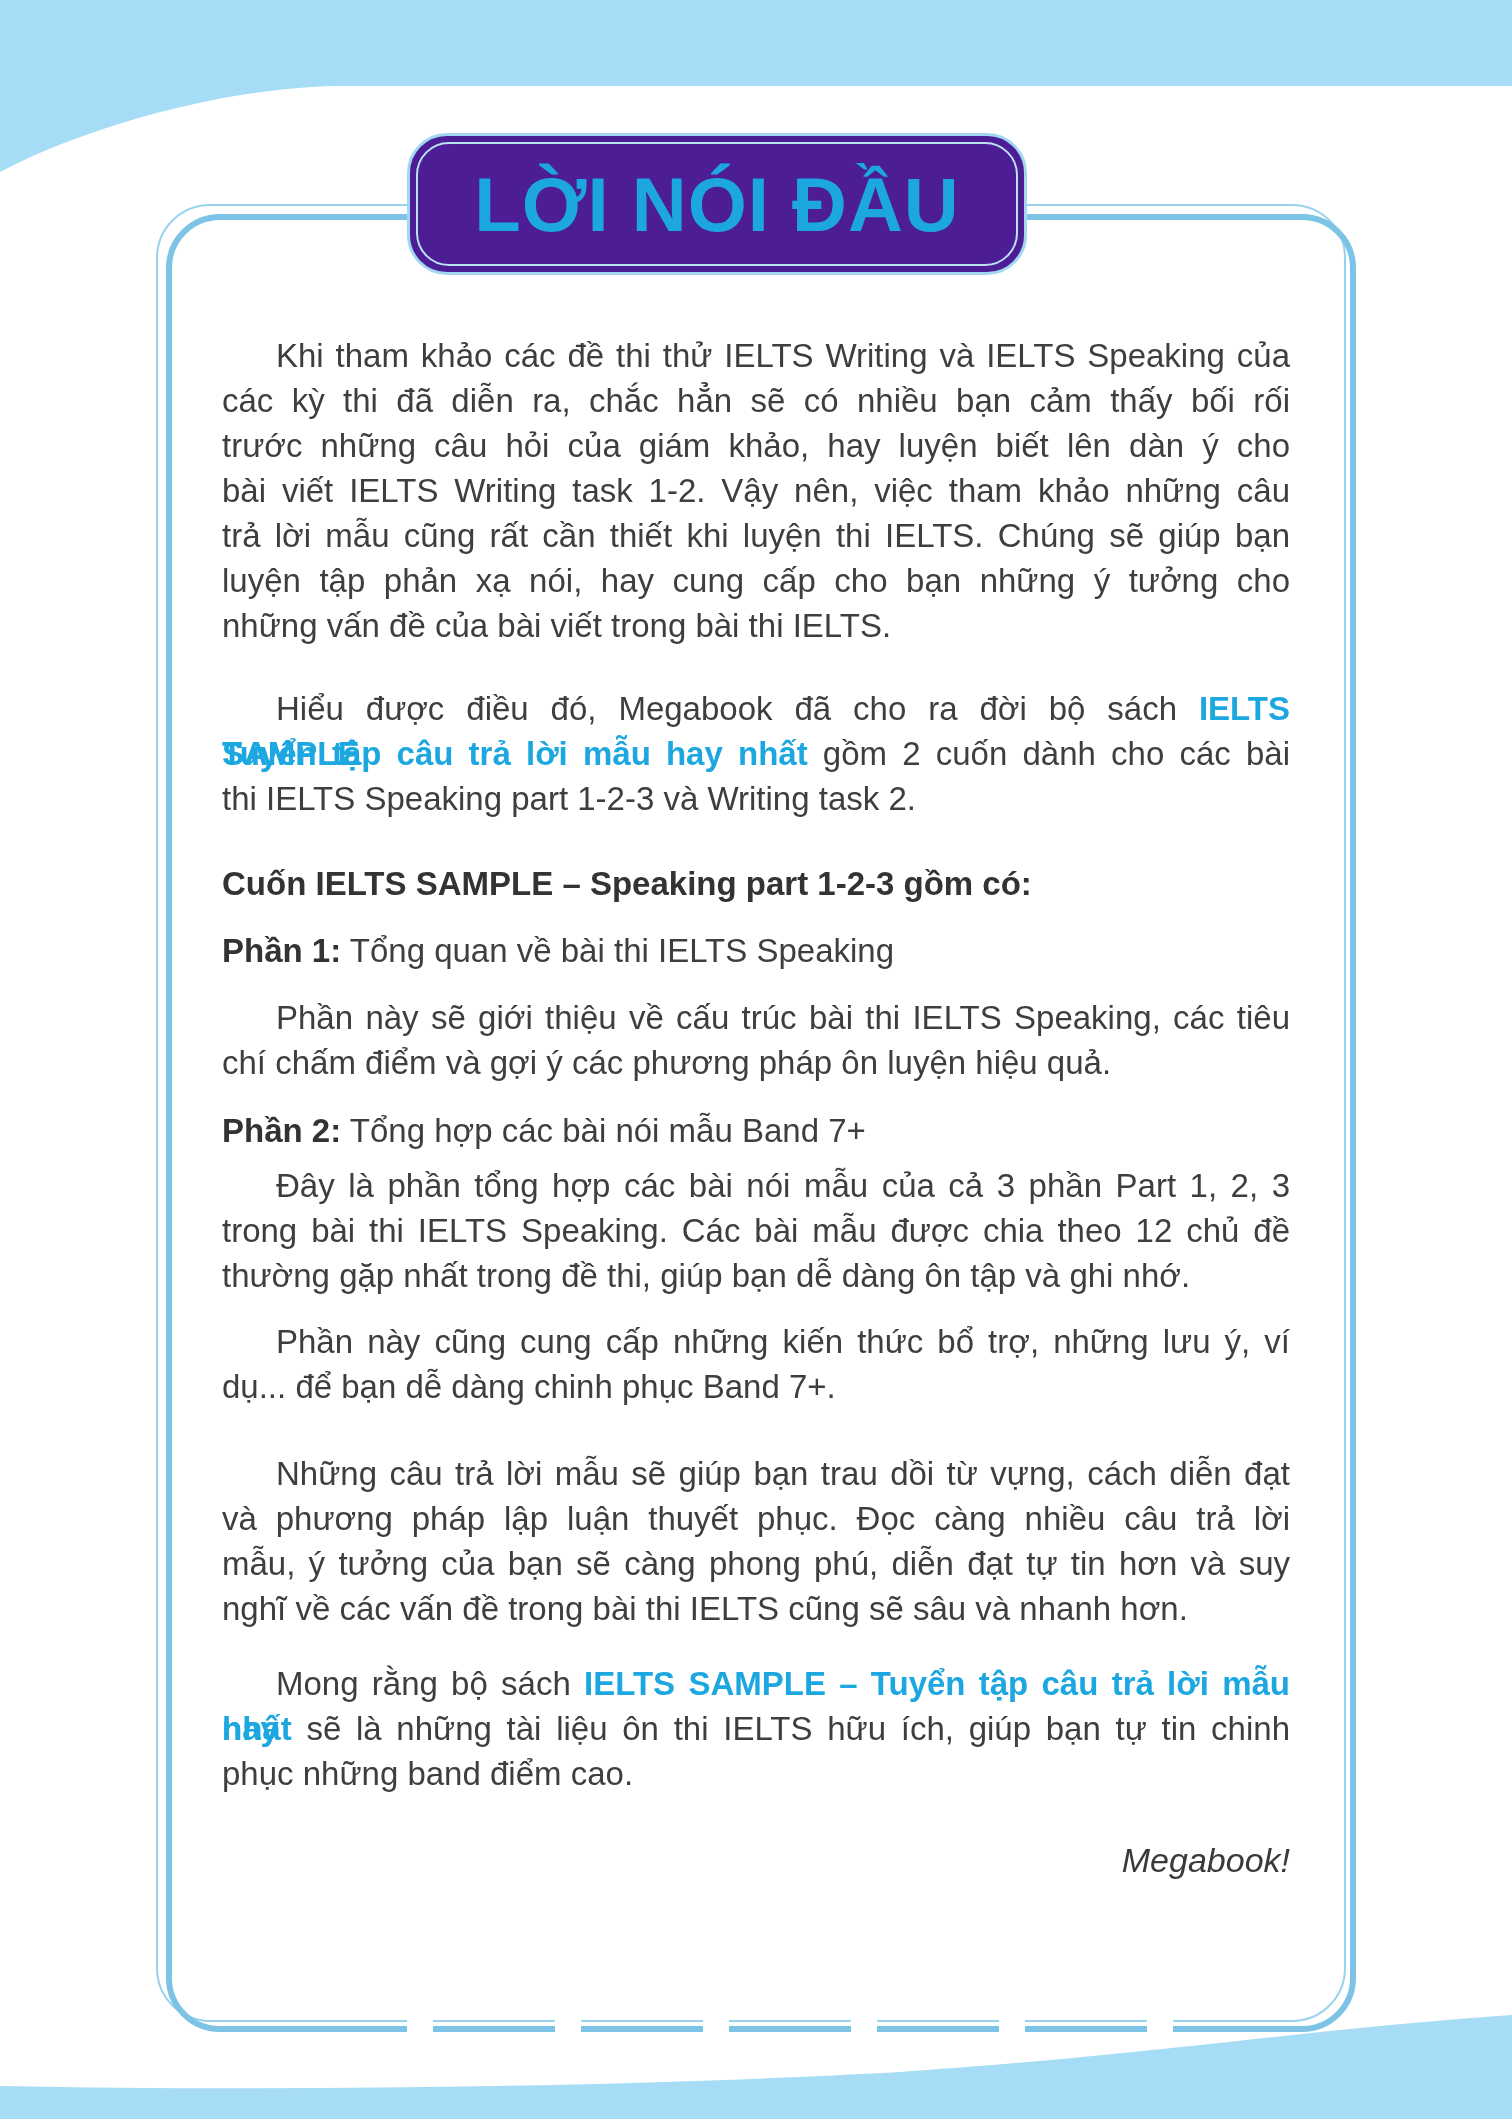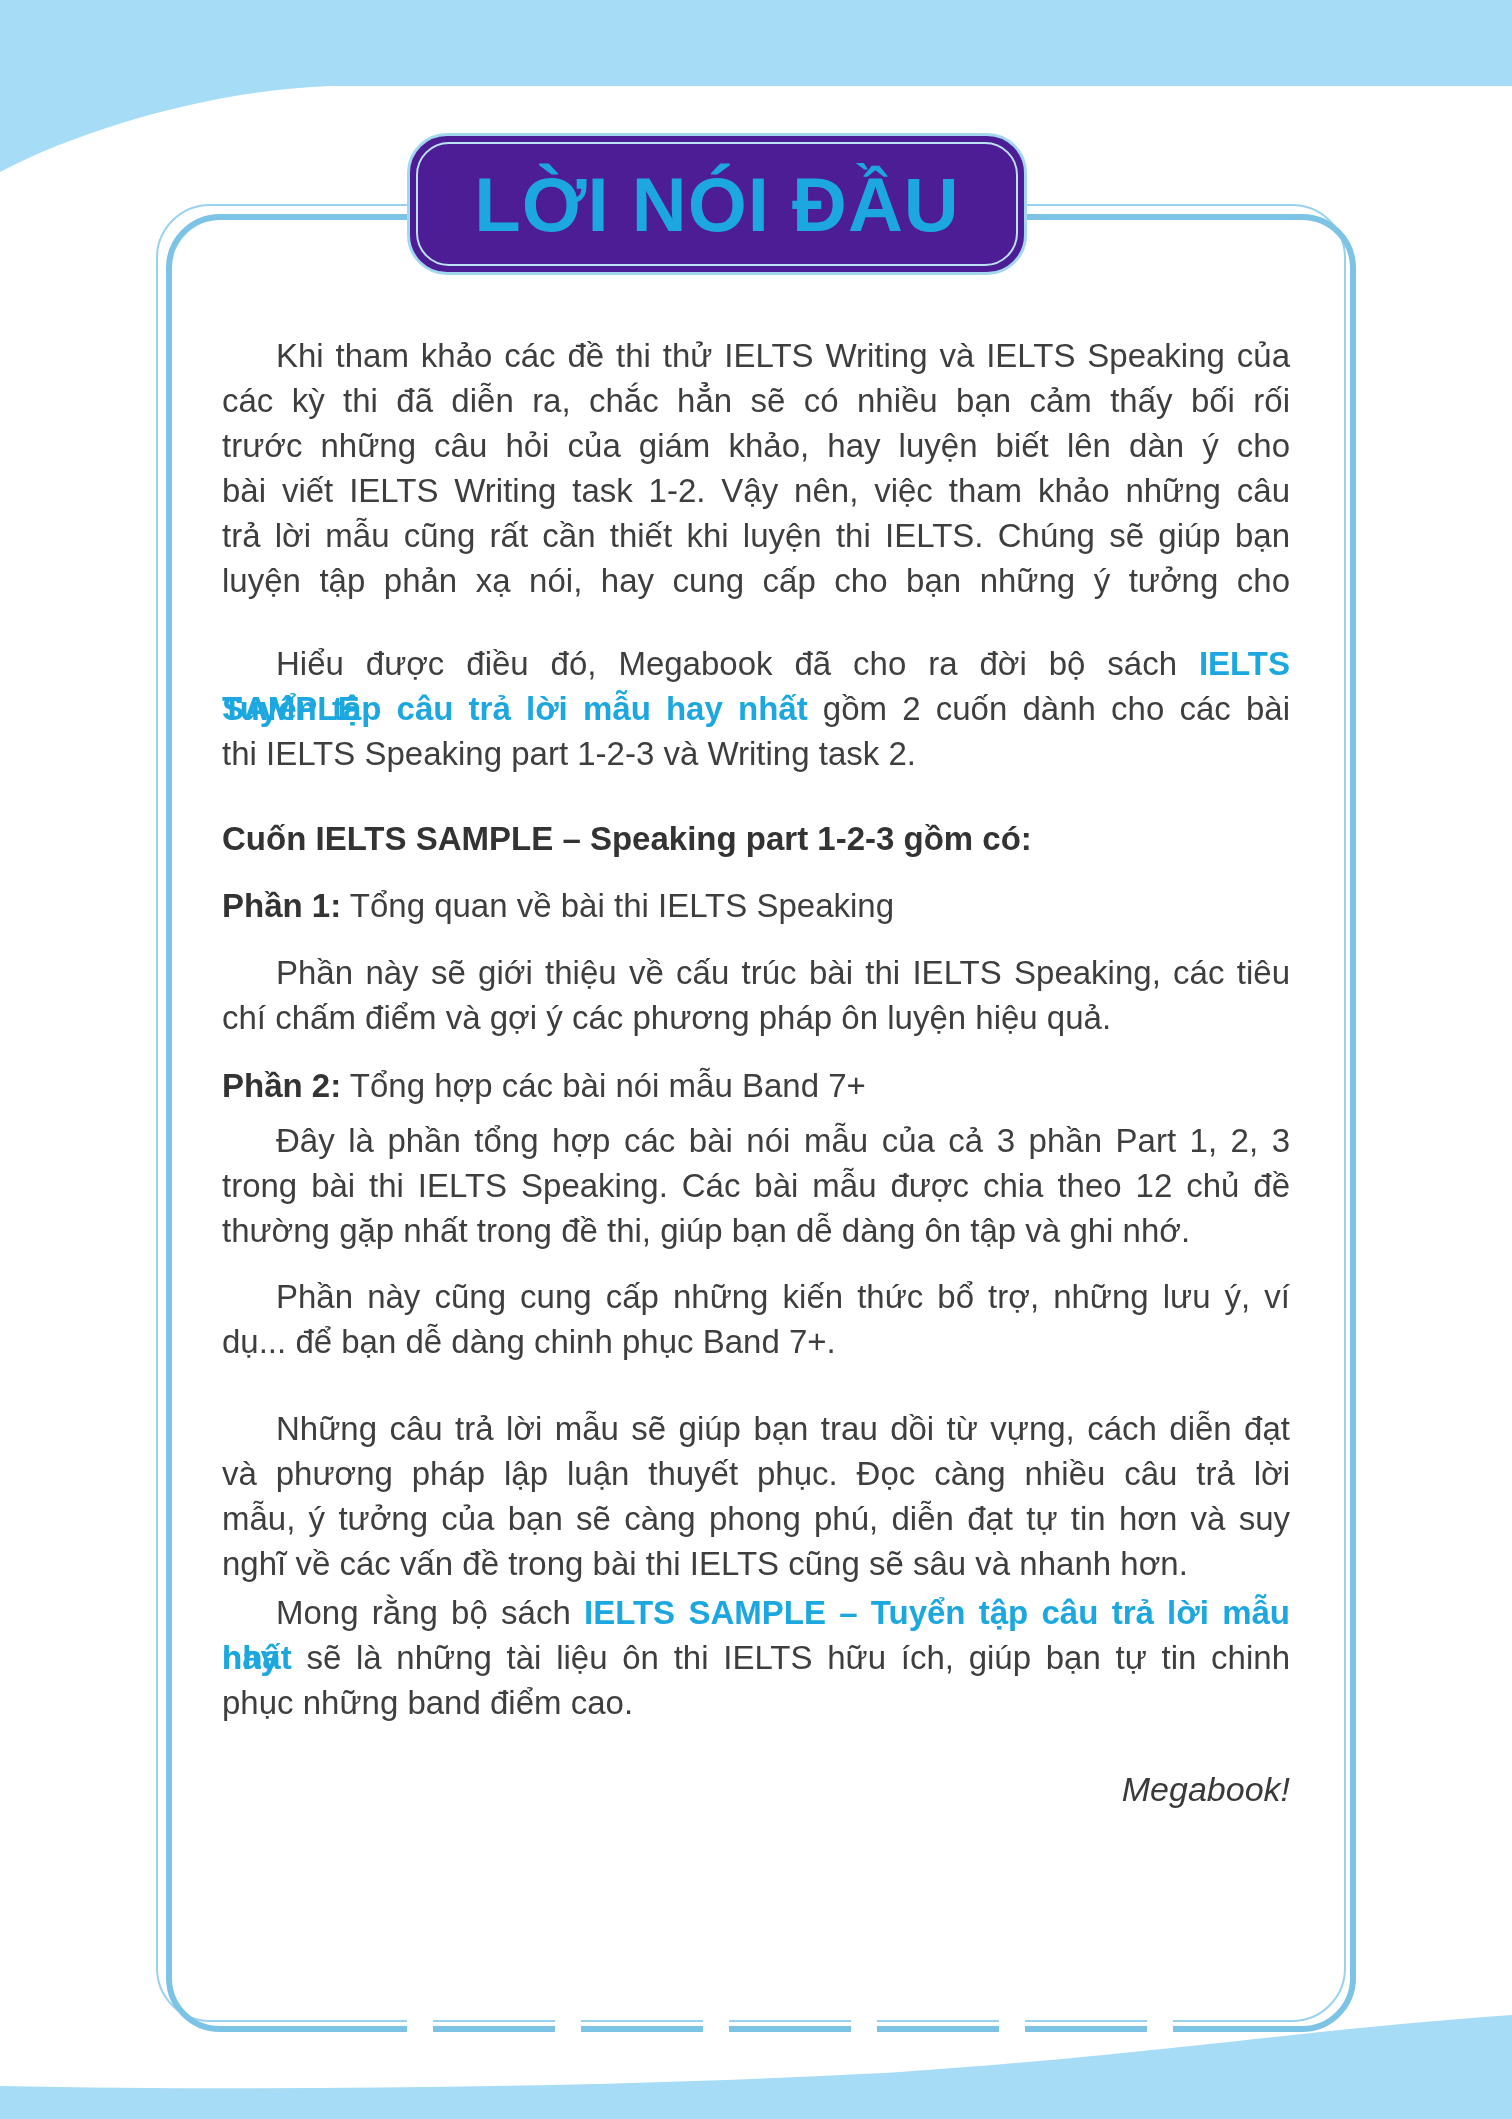--- a/index.html
+++ b/index.html
@@ -97,20 +97,21 @@
 
 <div class="content">
 
   <div class="block paragraph" style="margin-bottom: 38px;">
       <div class="line indent"><span>Khi tham khảo các đề thi thử IELTS Writing và IELTS Speaking của</span></div>
       <div class="line"><span>các kỳ thi đã diễn ra, chắc hẳn sẽ có nhiều bạn cảm thấy bối rối</span></div>
       <div class="line"><span>trước những câu hỏi của giám khảo, hay luyện biết lên dàn ý cho</span></div>
       <div class="line"><span>bài viết IELTS Writing task 1-2. Vậy nên, việc tham khảo những câu</span></div>
       <div class="line"><span>trả lời mẫu cũng rất cần thiết khi luyện thi IELTS. Chúng sẽ giúp bạn</span></div>
       <div class="line"><span>luyện tập phản xạ nói, hay cung cấp cho bạn những ý tưởng cho</span></div>
+      <div class="line last"><span>những vấn đề của bài viết trong bài thi IELTS.</span></div>
     </div>
     <div class="block paragraph" style="margin-bottom: 40px;">
       <div class="line indent"><span>Hiểu được điều đó, Megabook đã cho ra đời bộ sách </span><span class="accent">IELTS SAMPLE</span></div>
       <div class="line"><span class="accent">Tuyển tập câu trả lời mẫu hay nhất</span><span> gồm 2 cuốn dành cho các bài</span></div>
       <div class="line last"><span>thi IELTS Speaking part 1-2-3 và Writing task 2.</span></div>
     </div>
     <div class="block heading" style="margin-bottom: 22px;">
       <div class="line last"><span class="bold">Cuốn IELTS SAMPLE – Speaking part 1-2-3 gồm có:</span></div>
     </div>
     <div class="block label" style="margin-bottom: 22px;">
@@ -125,21 +126,21 @@
     </div>
     <div class="block paragraph" style="margin-bottom: 21px;">
       <div class="line indent"><span>Đây là phần tổng hợp các bài nói mẫu của cả 3 phần Part 1, 2, 3</span></div>
       <div class="line"><span>trong bài thi IELTS Speaking. Các bài mẫu được chia theo 12 chủ đề</span></div>
       <div class="line last"><span>thường gặp nhất trong đề thi, giúp bạn dễ dàng ôn tập và ghi nhớ.</span></div>
     </div>
     <div class="block paragraph" style="margin-bottom: 42px;">
       <div class="line indent"><span>Phần này cũng cung cấp những kiến thức bổ trợ, những lưu ý, ví</span></div>
       <div class="line last"><span>dụ... để bạn dễ dàng chinh phục Band 7+.</span></div>
     </div>
-    <div class="block paragraph" style="margin-bottom: 4px;">
+    <div class="block paragraph" style="margin-bottom: 30px;">
       <div class="line indent"><span>Những câu trả lời mẫu sẽ giúp bạn trau dồi từ vựng, cách diễn đạt</span></div>
       <div class="line"><span>và phương pháp lập luận thuyết phục. Đọc càng nhiều câu trả lời</span></div>
       <div class="line"><span>mẫu, ý tưởng của bạn sẽ càng phong phú, diễn đạt tự tin hơn và suy</span></div>
       <div class="line last"><span>nghĩ về các vấn đề trong bài thi IELTS cũng sẽ sâu và nhanh hơn.</span></div>
     </div>
     <div class="block paragraph" style="margin-bottom: 42px;">
       <div class="line indent"><span>Mong rằng bộ sách </span><span class="accent">IELTS SAMPLE – Tuyển tập câu trả lời mẫu hay</span></div>
       <div class="line"><span class="accent">nhất</span><span> sẽ là những tài liệu ôn thi IELTS hữu ích, giúp bạn tự tin chinh</span></div>
       <div class="line last"><span>phục những band điểm cao.</span></div>
     </div>

